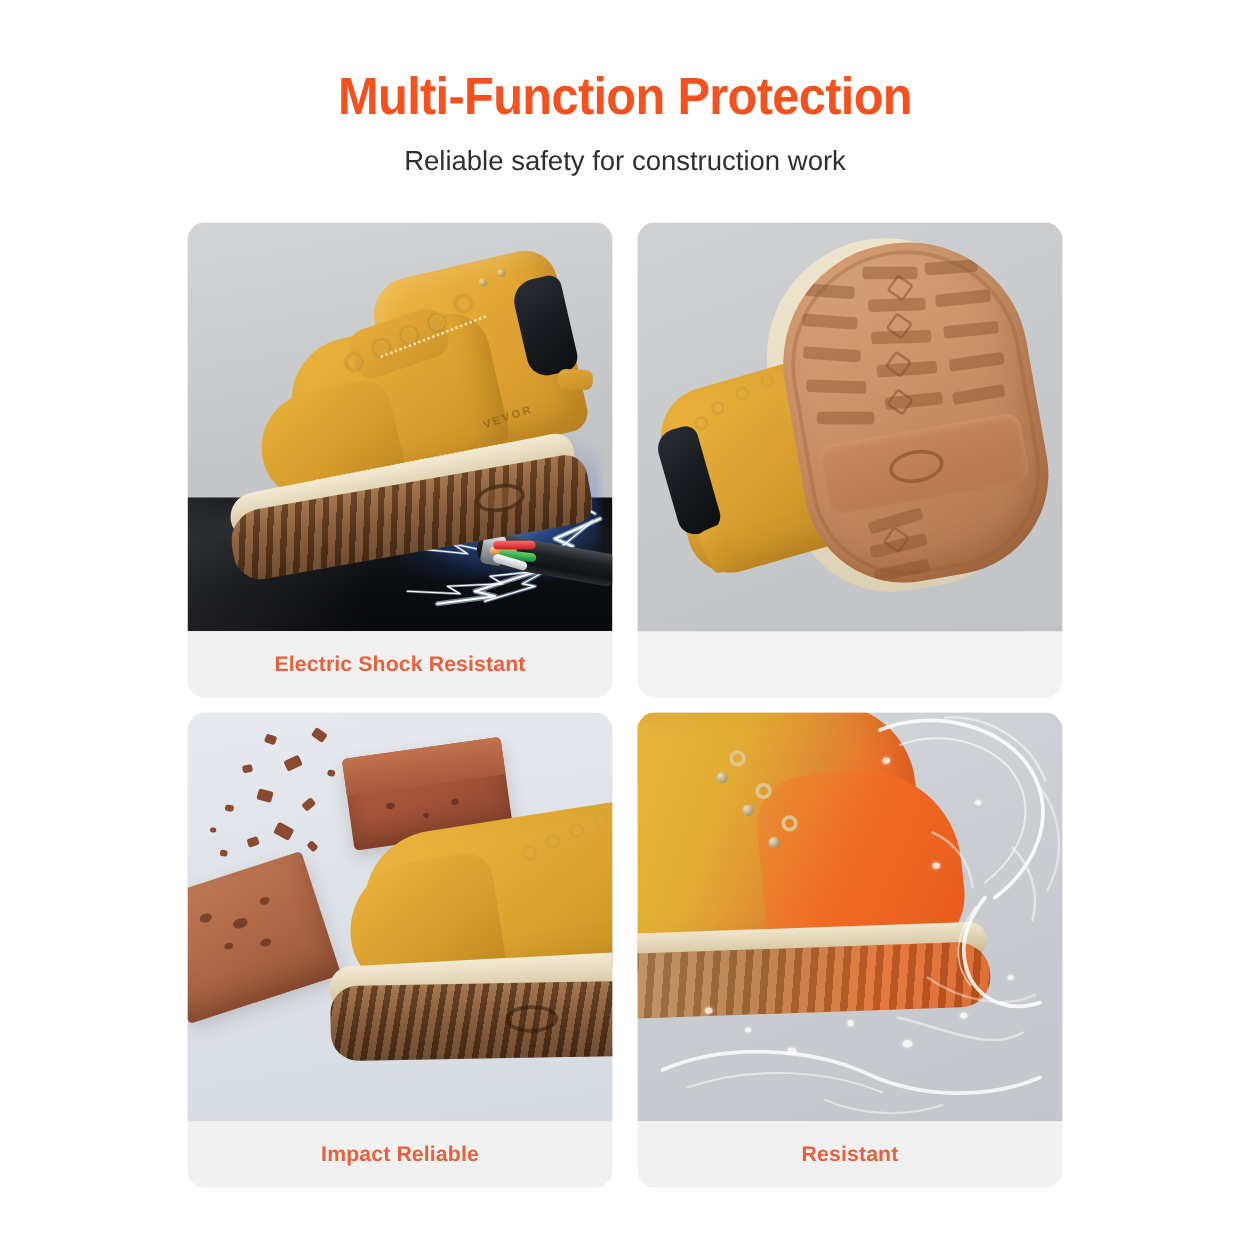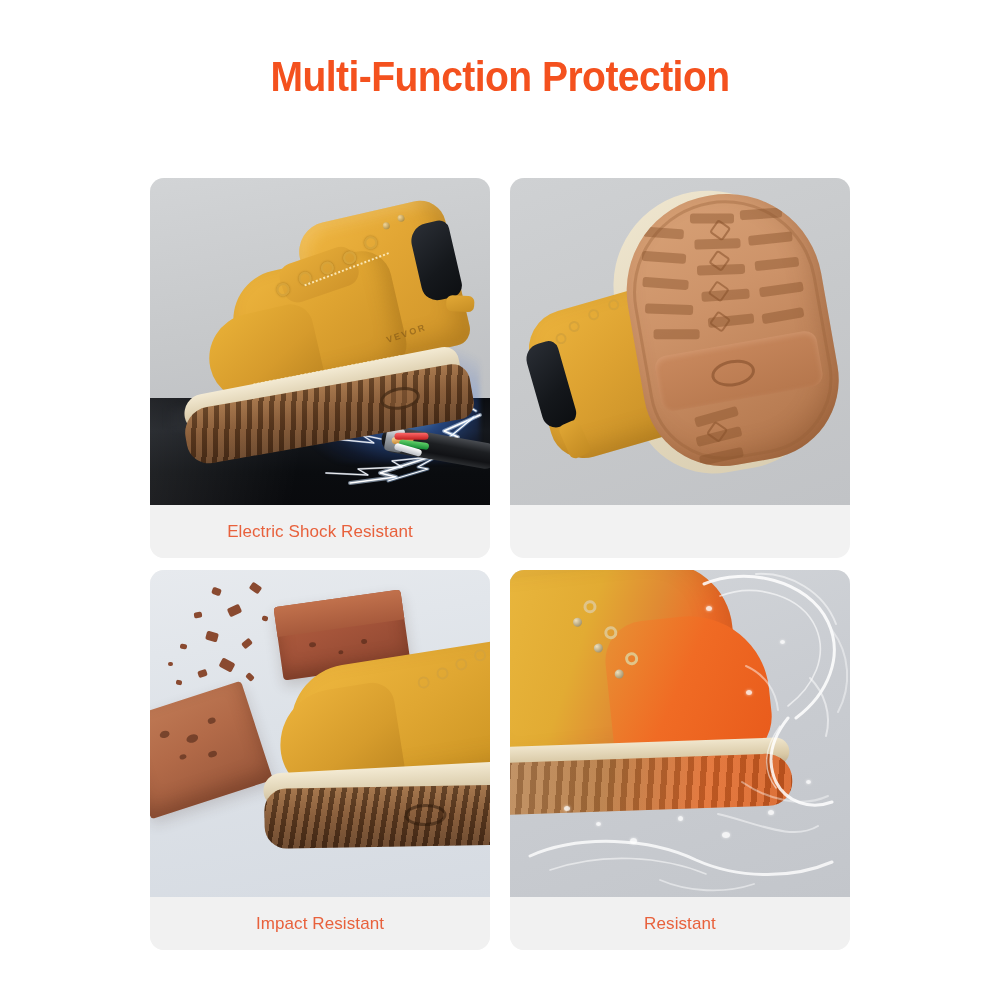--- a/index.html
+++ b/index.html
@@ -78,20 +78,21 @@
     position: relative;
     width: 340px;
     height: 53px;
     background: #f1f1f1;
     display: flex;
     align-items: center;
     justify-content: center;
     font-size: 17px;
     color: #E8613C;
     letter-spacing: 0.1px;
+    font-weight: bold;
   }
 
   
   .media-electric {
     background: linear-gradient(170deg, #d2d4d6 0%, #c6c8ca 45%, #bfc1c4 70%, #c9cbcd 100%);
   }
   .elec-floor {
     position: absolute;
     left: 0; right: 0; bottom: 0;
     height: 107px;
@@ -494,20 +495,21 @@
     box-shadow: 0 0 3px rgba(255,255,255,0.7);
   }
 </style>
 </head>
 <body>
 
 <div class="page">
 
   <div class="header">
     <div class="page-title">Multi-Function Protection</div>
+    <div class="page-subtitle">Reliable safety for construction work</div>
   </div>
 
   <div class="grid">
 
     <div class="card">
       <div class="card-media media-electric">
 
         <div class="elec-floor">
           <div class="elec-floor-sheen"></div>
         </div>
@@ -667,21 +669,21 @@
           <div class="b3-lace" style="left:226px; top:14px;"></div>
           <div class="b3-lace" style="left:246px; top:8px;"></div>
 
           <div class="b3-midsole"></div>
           <div class="b3-outsole">
             <div class="b3-lugs"></div>
             <div class="b3-sole-oval"></div>
           </div>
         </div>
       </div>
-      <div class="card-caption">Impact Resistant</div>
+      <div class="card-caption">Impact Reliable</div>
     </div>
 
     <div class="card">
       <div class="card-media media-water">
 
         <div class="boot4">
           <div class="b4-collar"></div>
           <div class="b4-upper"></div>
           <div class="b4-toe"></div>
 

